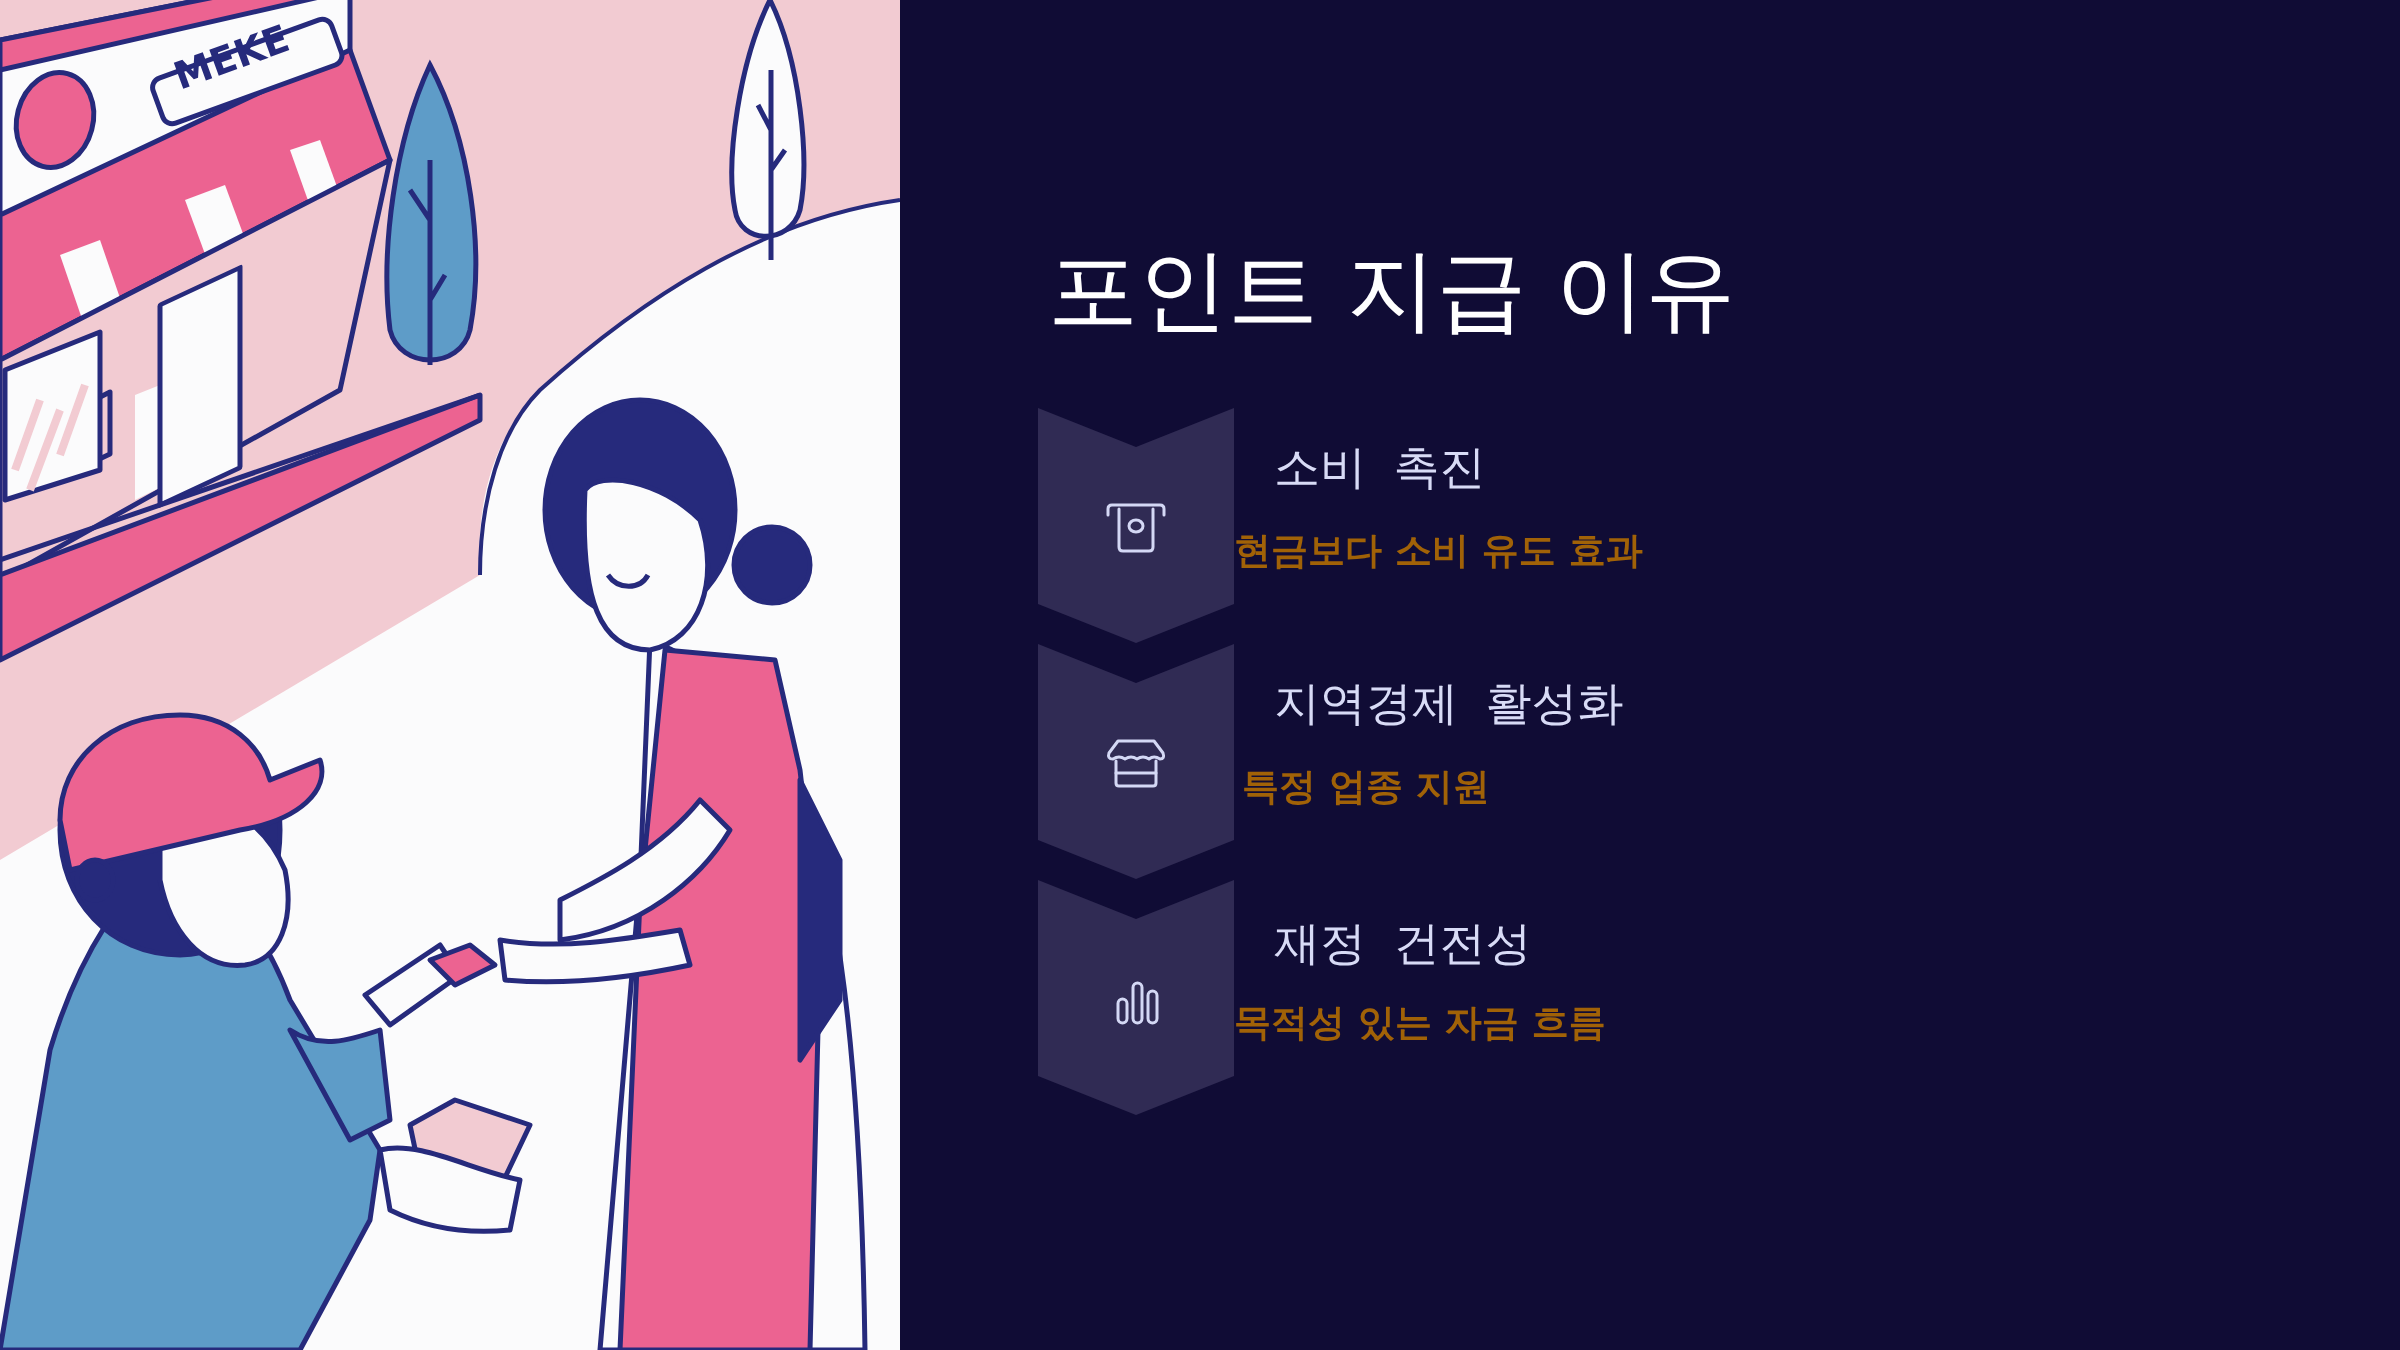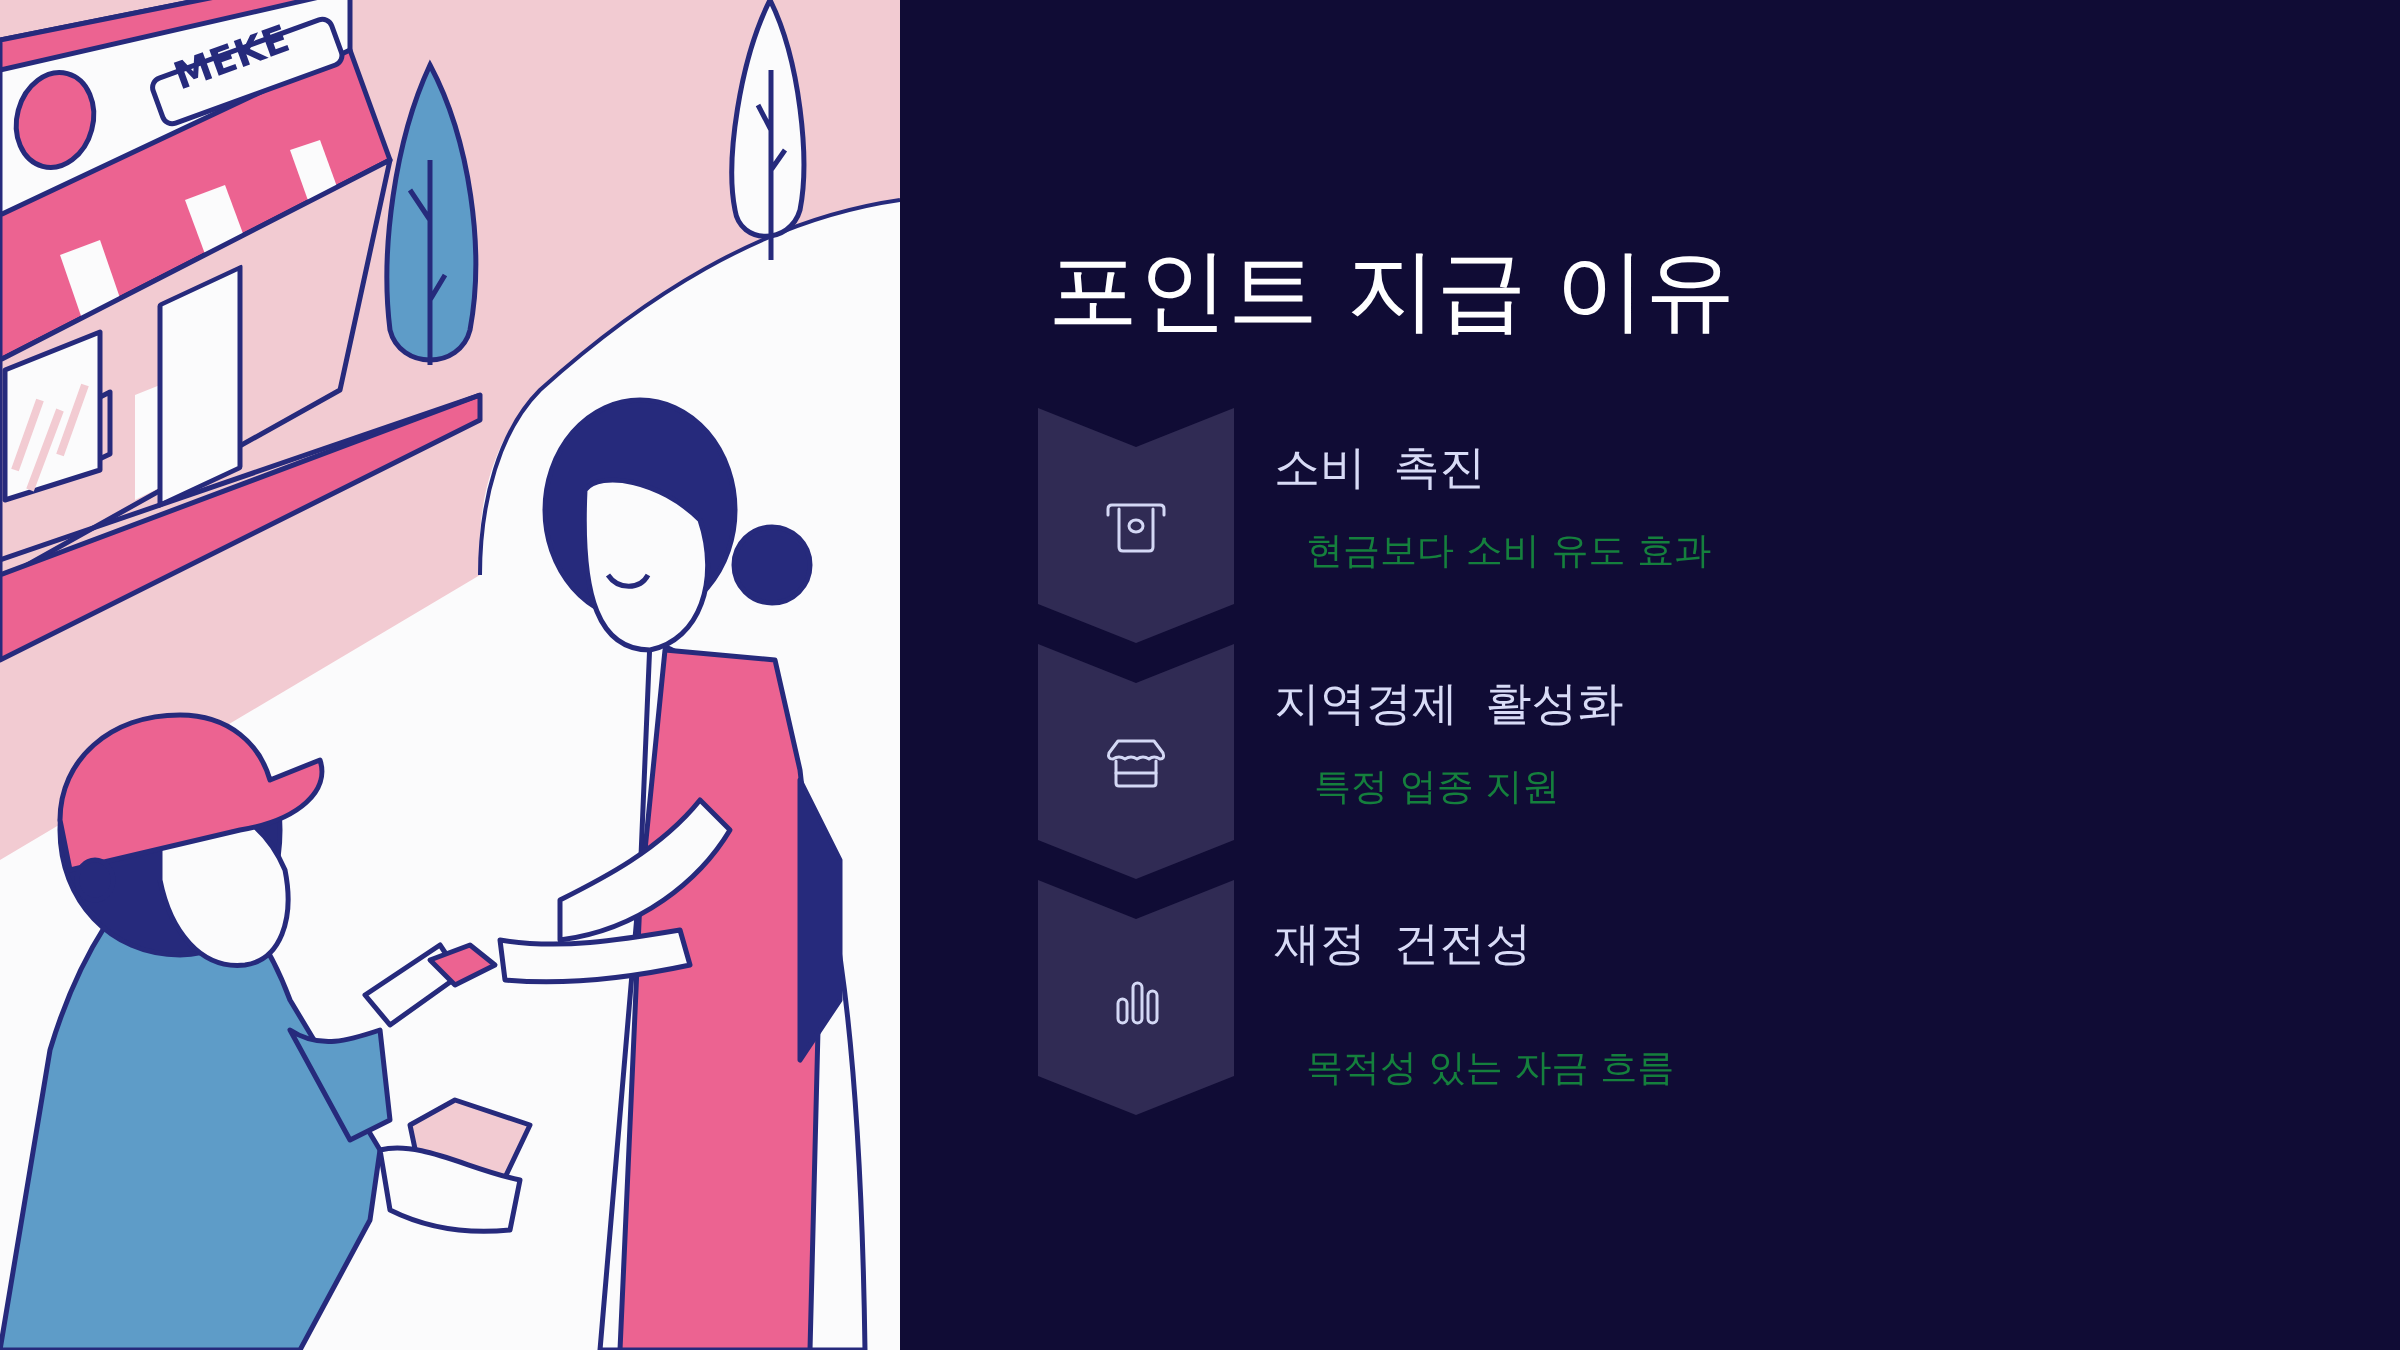--- a/index.html
+++ b/index.html
@@ -5,21 +5,21 @@
   html, body { margin: 0; padding: 0; }
   body { width: 2400px; height: 1350px; overflow: hidden; background: #100c35; position: relative; font-family: "DejaVu Sans", "Liberation Sans", sans-serif; }
   .illustration { position: absolute; left: 0; top: 0; width: 900px; height: 1350px; background: #fbfbfc; overflow: hidden; }
   .illustration svg { position: absolute; left: 0; top: 0; }
   .panel { position: absolute; left: 900px; top: 0; width: 1500px; height: 1350px; background: #100c35; }
   .title { position: absolute; left: 1036px; top: 226px; margin: 12px; font-size: 90px; font-weight: normal; color: #ffffff; letter-spacing: 0px; line-height: 1.15; white-space: nowrap; }
   .step { position: absolute; left: 1038px; width: 196px; height: 235px; }
   .chevron { position: absolute; left: 0; top: 0; width: 196px; height: 235px; }
   .step-icon { position: absolute; left: 68px; top: 95px; width: 60px; height: 50px; }
   .step-heading { position: absolute; left: 1274px; font-size: 46px; color: #d8dbf6; line-height: 1.2; white-space: nowrap; margin: 0; font-weight: normal; font-family: Liberation Mono, monospace; }
-  .step-desc { position: absolute; left: 1306px; font-size: 37px; color: #15803d; line-height: 1.2; white-space: nowrap; margin: 0; }
+  .step-desc { position: absolute; left: 1234px; font-size: 37px; color: #a16207; line-height: 1.2; white-space: nowrap; margin: 0; font-weight: bold; }
 </style>
 </head>
 <body>
 
 <div class="illustration">
   <svg width="900" height="1350" viewBox="0 0 900 1350">
 
     <path d="M0 0 H900 V200 C760 220 640 300 540 390 C500 430 475 490 480 575 L0 860 Z" fill="#f2cbd2"></path>
     <path d="M900 200 C760 220 640 300 540 390 C500 430 480 500 480 575" fill="none" stroke="#262a7c" stroke-width="4"></path>
 
@@ -119,13 +119,13 @@
   </svg>
   <svg class="step-icon" viewBox="0 0 60 50" width="60" height="50">
     <g fill="none" stroke="#d4d8f5" stroke-width="3" stroke-linecap="round" stroke-linejoin="round">
       <rect x="12" y="24" width="9" height="24" rx="4.5"></rect>
       <rect x="27" y="8" width="9" height="40" rx="4.5"></rect>
       <rect x="42" y="16" width="9" height="32" rx="4.5"></rect>
     </g>
   </svg>
 </div>
 <p class="step-heading" style="top:920px;">재정 건전성</p>
-<p class="step-desc" style="top:1001px;margin-top:45px;">목적성 있는 자금 흐름</p>
+<p class="step-desc" style="top:1001px;">목적성 있는 자금 흐름</p>
 
 </body></html>

